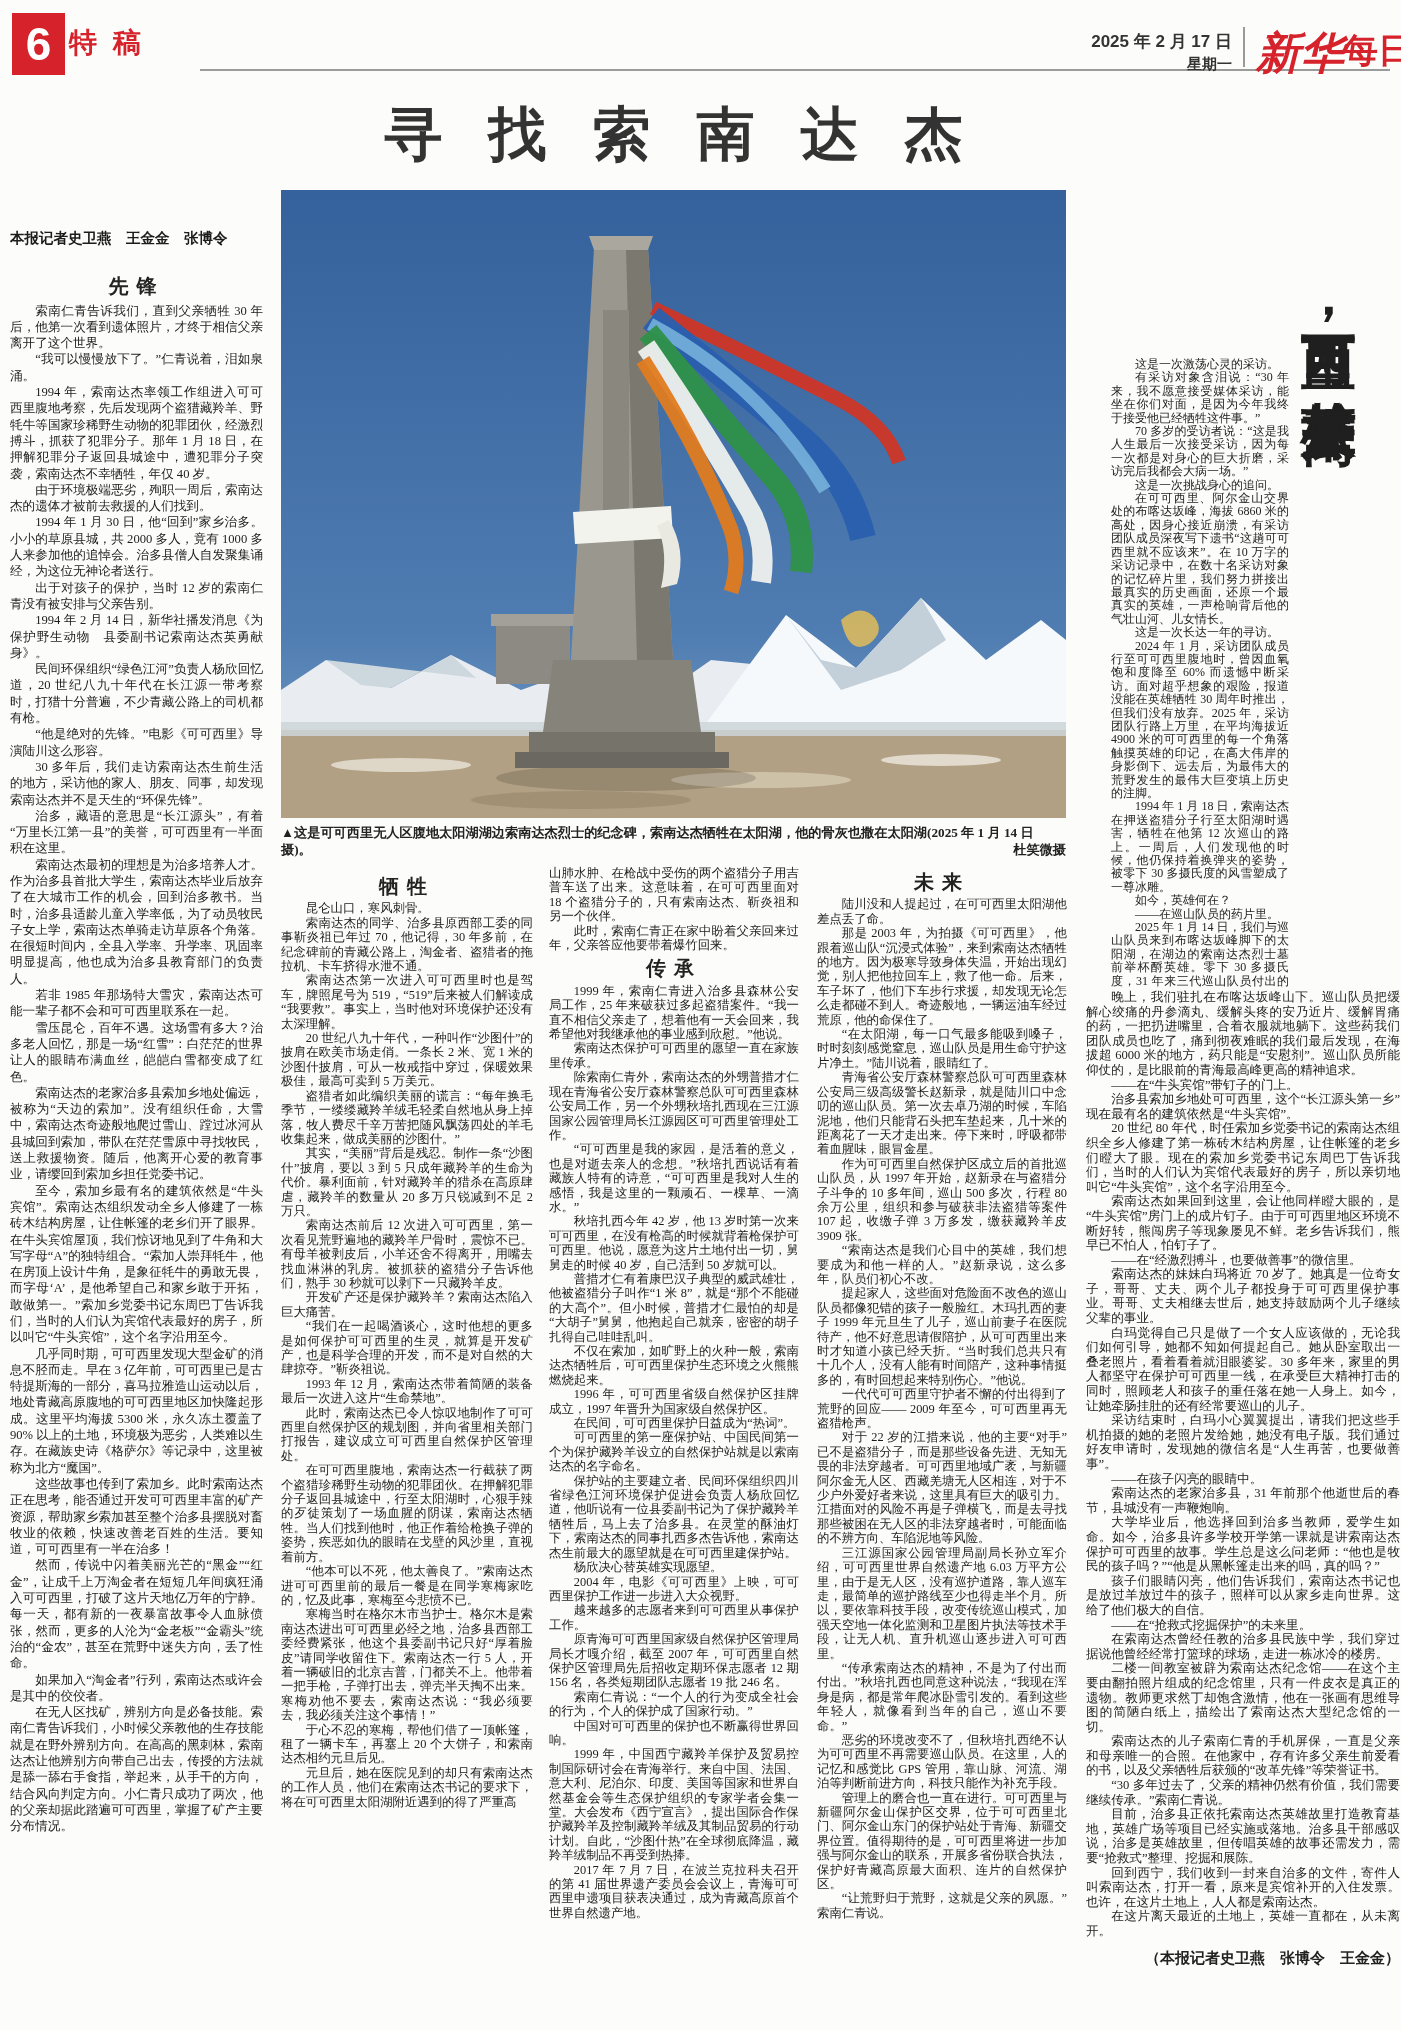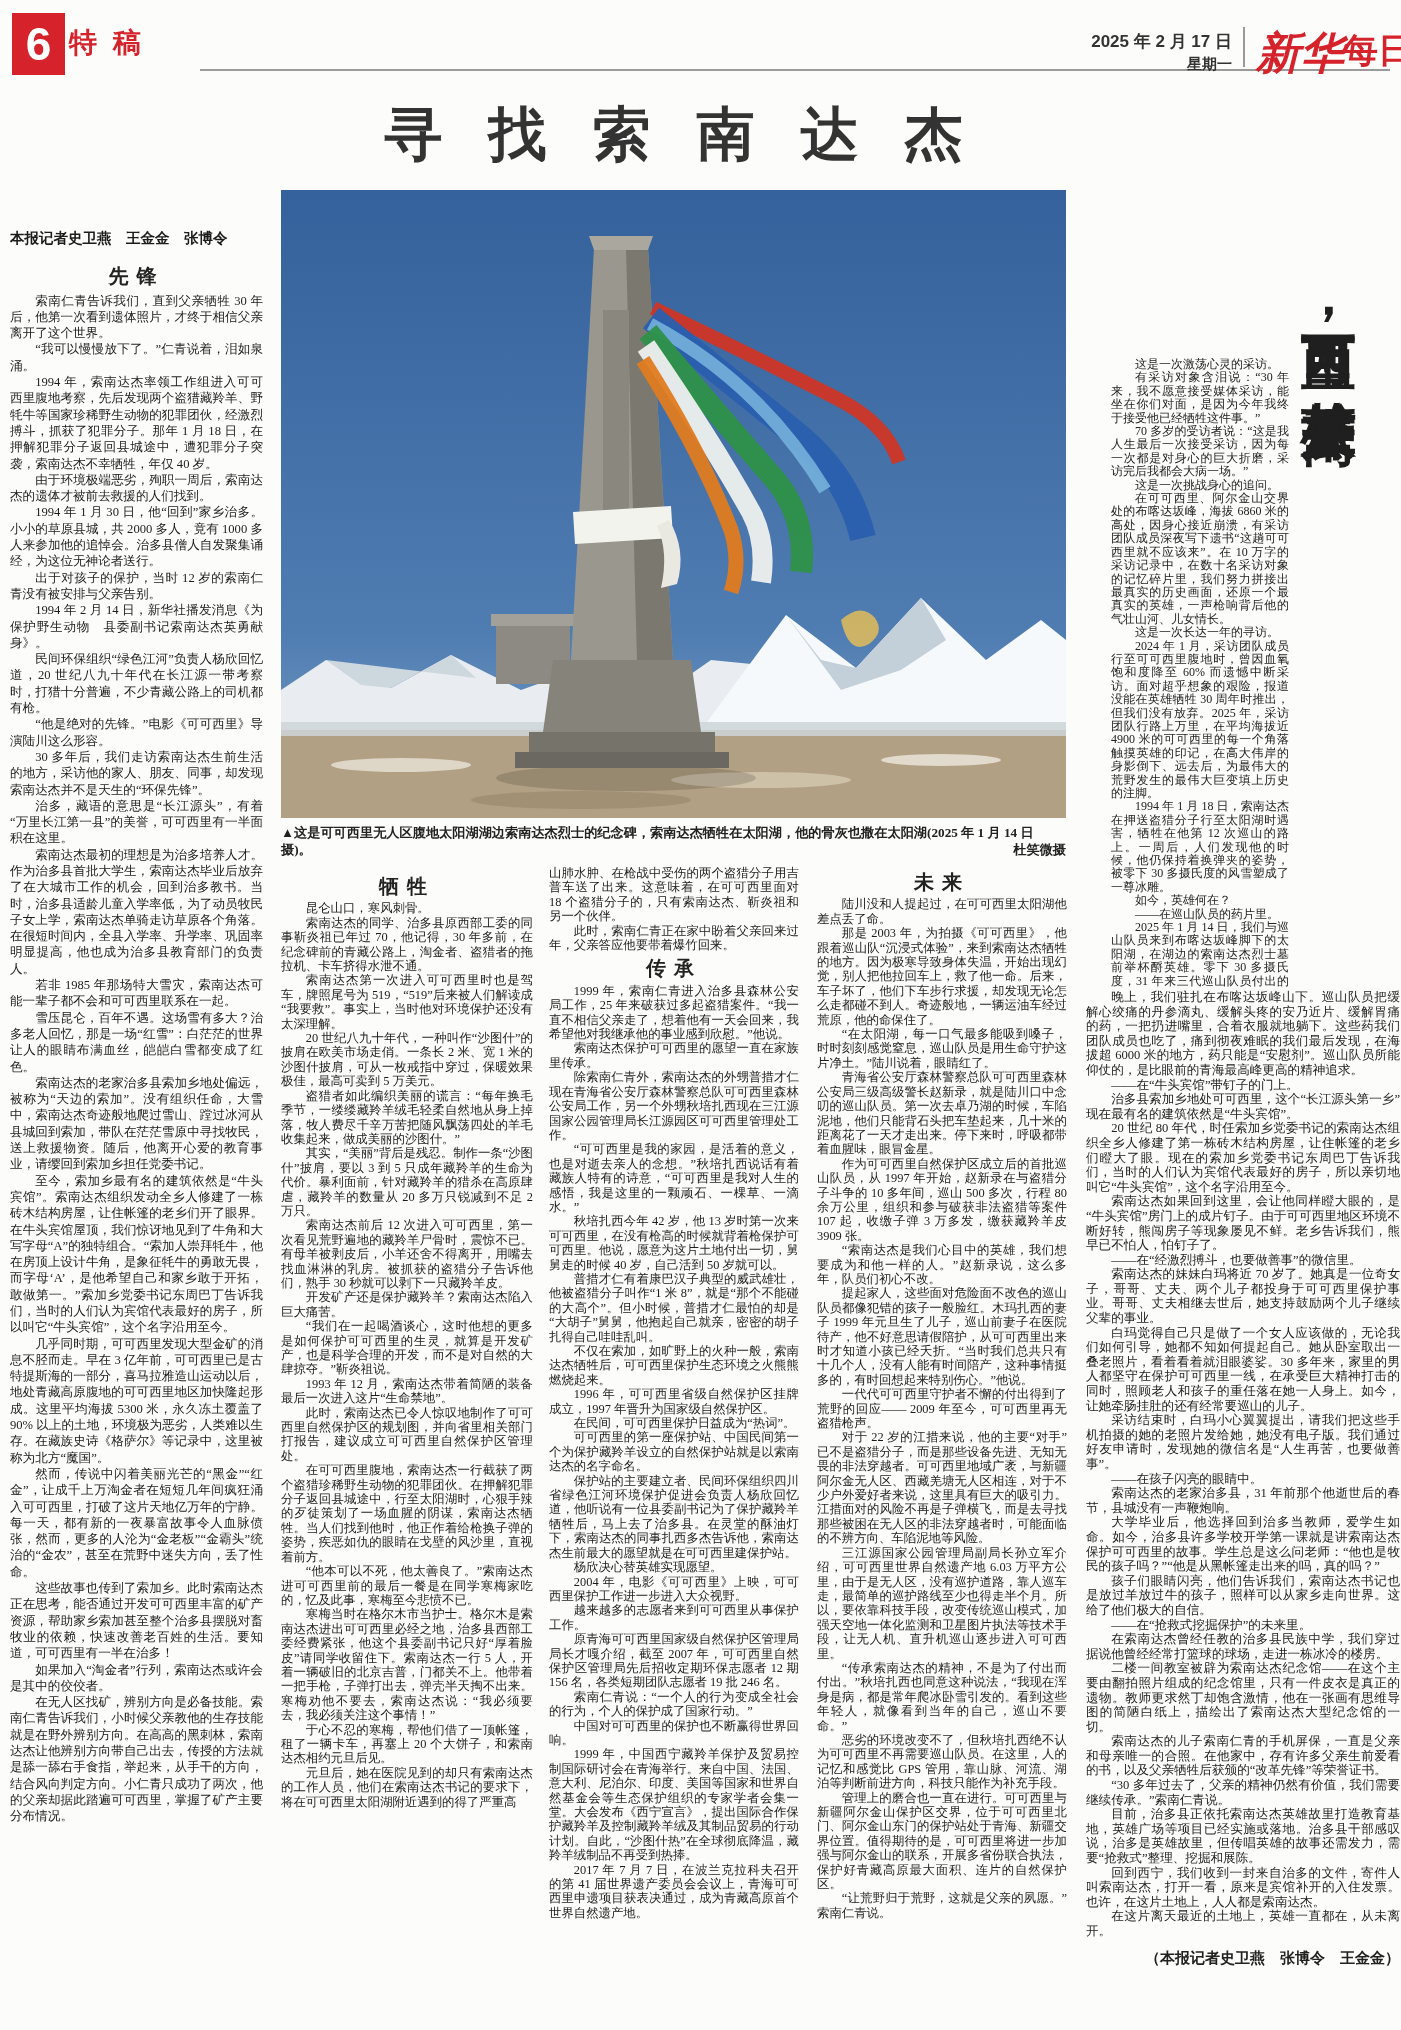--- a/index.html
+++ b/index.html
@@ -25,21 +25,21 @@
         font-weight:bold;letter-spacing:46px;text-indent:46px;color:#333;white-space:nowrap;}
   
   .col{position:absolute;overflow:hidden;text-align:justify;}
   .para{margin:0;text-indent:2em;}
   .noindent{text-indent:0;}
   h3.sec{font-family:"Liberation Sans",sans-serif;font-weight:bold;text-align:center;
         font-size:20px;letter-spacing:8px;margin:9px 0 8px;color:#222;}
   
   .col1{left:10px;top:230px;width:253px;height:1792px;font-size:12.6px;line-height:16.3px;}
   .byline{font-family:"Liberation Sans",sans-serif;font-weight:bold;font-size:14.5px;
-        margin-bottom:22px;text-indent:0;}
+        margin-bottom:32px;text-indent:0;}
   
   .photo{position:absolute;left:281px;top:190px;width:785px;height:628px;overflow:hidden;}
   .caption{position:absolute;left:281px;top:824px;width:785px;font-size:13.2px;line-height:17px;
         font-weight:600;color:#222;}
   .caption-l2{display:flex;justify-content:space-between;}
   .caption-credit{font-family:"Liberation Sans",sans-serif;font-weight:bold;}
   
   .colA{left:281px;top:870px;width:252px;height:1152px;font-size:12.4px;line-height:14.4px;}
   .colB{left:549px;top:866px;width:250px;height:1156px;font-size:12.4px;line-height:14.4px;}
   .colC{left:817px;top:866px;width:250px;height:1156px;font-size:12.4px;line-height:14.4px;}
@@ -84,22 +84,22 @@
         <p class="para">民间环保组织“绿色江河”负责人杨欣回忆道，20 世纪八九十年代在长江源一带考察时，打猎十分普遍，不少青藏公路上的司机都有枪。</p>
         <p class="para">“他是绝对的先锋。”电影《可可西里》导演陆川这么形容。</p>
         <p class="para">30 多年后，我们走访索南达杰生前生活的地方，采访他的家人、朋友、同事，却发现索南达杰并不是天生的“环保先锋”。</p>
         <p class="para">治多，藏语的意思是“长江源头”，有着“万里长江第一县”的美誉，可可西里有一半面积在这里。</p>
         <p class="para">索南达杰最初的理想是为治多培养人才。作为治多县首批大学生，索南达杰毕业后放弃了在大城市工作的机会，回到治多教书。当时，治多县适龄儿童入学率低，为了动员牧民子女上学，索南达杰单骑走访草原各个角落。在很短时间内，全县入学率、升学率、巩固率明显提高，他也成为治多县教育部门的负责人。</p>
         <p class="para">若非 1985 年那场特大雪灾，索南达杰可能一辈子都不会和可可西里联系在一起。</p>
         <p class="para">雪压昆仑，百年不遇。这场雪有多大？治多老人回忆，那是一场“红雪”：白茫茫的世界让人的眼睛布满血丝，皑皑白雪都变成了红色。</p>
         <p class="para">索南达杰的老家治多县索加乡地处偏远，被称为“天边的索加”。没有组织任命，大雪中，索南达杰奇迹般地爬过雪山、蹚过冰河从县城回到索加，带队在茫茫雪原中寻找牧民，送上救援物资。随后，他离开心爱的教育事业，请缨回到索加乡担任党委书记。</p>
         <p class="para">至今，索加乡最有名的建筑依然是“牛头宾馆”。索南达杰组织发动全乡人修建了一栋砖木结构房屋，让住帐篷的老乡们开了眼界。在牛头宾馆屋顶，我们惊讶地见到了牛角和大写字母“A”的独特组合。“索加人崇拜牦牛，他在房顶上设计牛角，是象征牦牛的勇敢无畏，而字母‘A’，是他希望自己和家乡敢于开拓，敢做第一。”索加乡党委书记东周巴丁告诉我们，当时的人们认为宾馆代表最好的房子，所以叫它“牛头宾馆”，这个名字沿用至今。</p>
         <p class="para">几乎同时期，可可西里发现大型金矿的消息不胫而走。早在 3 亿年前，可可西里已是古特提斯海的一部分，喜马拉雅造山运动以后，地处青藏高原腹地的可可西里地区加快隆起形成。这里平均海拔 5300 米，永久冻土覆盖了 90% 以上的土地，环境极为恶劣，人类难以生存。在藏族史诗《格萨尔》等记录中，这里被称为北方“魔国”。</p>
+        <p class="para">这些故事也传到了索加乡。此时索南达杰正在思考，能否通过开发可可西里丰富的矿产资源，帮助家乡索加甚至整个治多县摆脱对畜牧业的依赖，快速改善老百姓的生活。要知道，可可西里有一半在治多！</p>
         <p class="para">然而，传说中闪着美丽光芒的“黑金”“红金”，让成千上万淘金者在短短几年间疯狂涌入可可西里，打破了这片天地亿万年的宁静。每一天，都有新的一夜暴富故事令人血脉偾张，然而，更多的人沦为“金老板”“金霸头”统治的“金农”，甚至在荒野中迷失方向，丢了性命。</p>
-        <p class="para">这些故事也传到了索加乡。此时索南达杰正在思考，能否通过开发可可西里丰富的矿产资源，帮助家乡索加甚至整个治多县摆脱对畜牧业的依赖，快速改善老百姓的生活。要知道，可可西里有一半在治多！</p>
         <p class="para">如果加入“淘金者”行列，索南达杰或许会是其中的佼佼者。</p>
         <p class="para">在无人区找矿，辨别方向是必备技能。索南仁青告诉我们，小时候父亲教他的生存技能就是在野外辨别方向。在高高的黑刺林，索南达杰让他辨别方向带自己出去，传授的方法就是舔一舔右手食指，举起来，从手干的方向，结合风向判定方向。小仁青只成功了两次，他的父亲却据此踏遍可可西里，掌握了矿产主要分布情况。</p>
       </div>
   </div>
 
   <div class="photo">
     <svg width="785" height="628" viewBox="0 0 785 628">
       <defs>
         <linearGradient id="sky" x1="0" y1="0" x2="0" y2="1">
           <stop offset="0" stop-color="#35619c"></stop>

